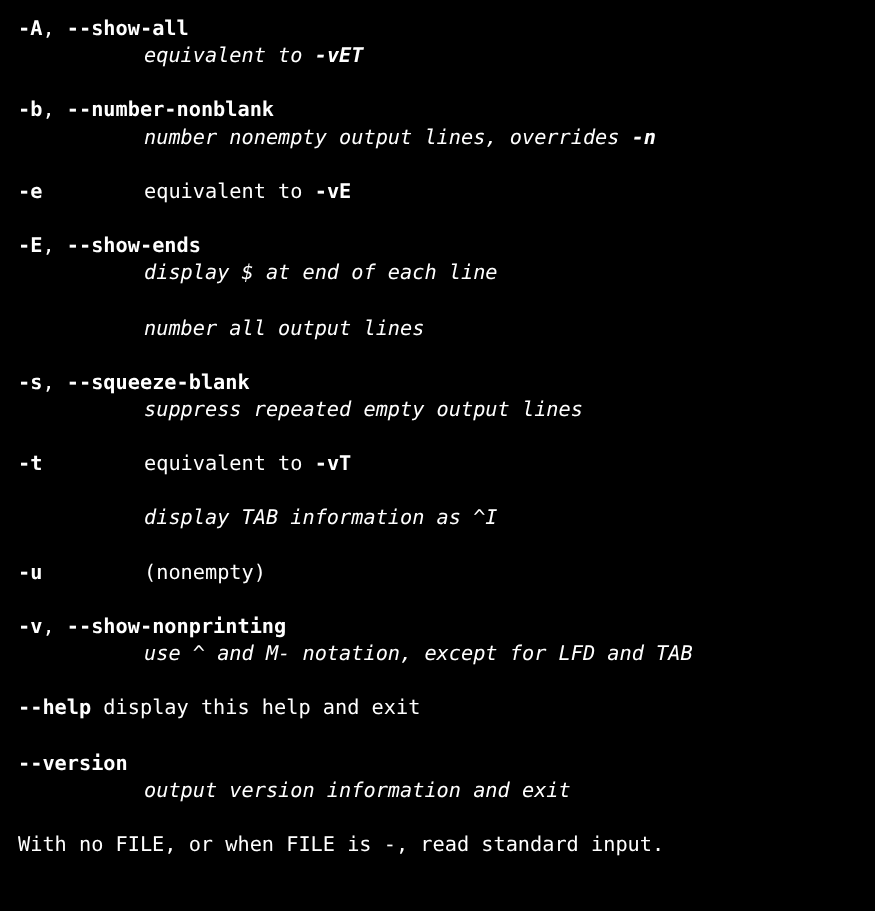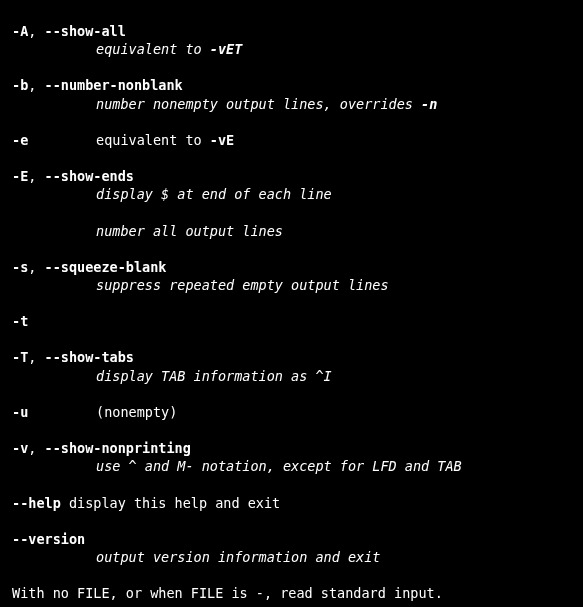--- a/index.html
+++ b/index.html
@@ -14,21 +14,20 @@
       box-sizing: border-box;
     }
     .entry {
       margin-bottom: 18px;
     }
     .entry:last-child {
       margin-bottom: 0;
     }
     .opt-line {
       white-space: pre;
-      margin-top: 12px;
     }
     .desc-line {
       padding-left: 84px;
       white-space: pre-wrap;
       font-style: italic;
     }
     .bold {
       font-weight: bold;
     }
     .inline-e {
@@ -71,24 +70,24 @@
     <div class="desc-line">number all output lines</div>
   </div>
 
   <div class="entry">
     <div class="opt-line"><span class="bold">-s</span><span>, </span><span class="bold">--squeeze-blank</span></div>
     <div class="desc-line">suppress repeated empty output lines</div>
   </div>
 
   <div class="entry inline-e">
     <span class="bold opt">-t</span>
+    <span><span>equivalent to </span><span class="bold">-vT</span><span></span></span>
   </div>
 
   <div class="entry">
-    <div class="opt-line"><span class="bold">-T</span><span>, </span><span class="bold">--show-tabs</span></div>
     <div class="desc-line">display TAB information as ^I</div>
   </div>
 
   <div class="entry inline-e">
     <span class="bold opt">-u</span>
     <span>(nonempty)</span>
   </div>
 
   <div class="entry">
     <div class="opt-line"><span class="bold">-v</span><span>, </span><span class="bold">--show-nonprinting</span></div>

